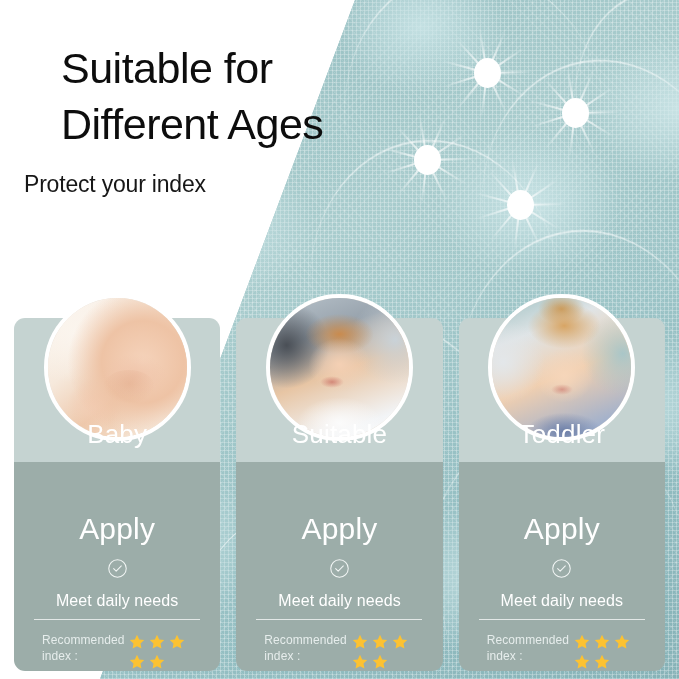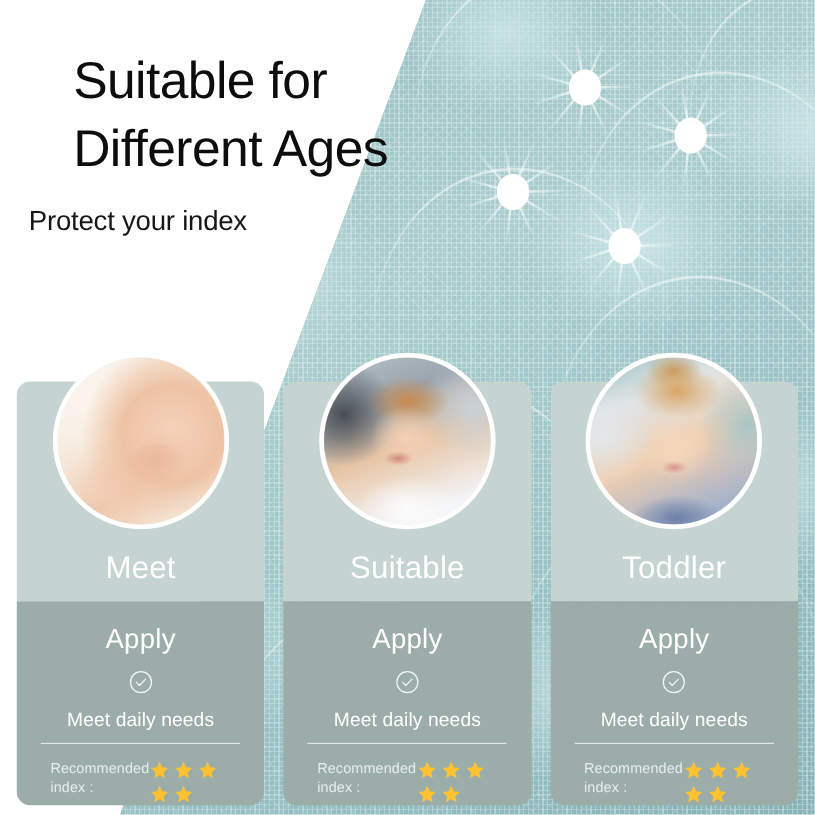--- a/index.html
+++ b/index.html
@@ -226,24 +226,25 @@
   .age-label {
     font-size: 26px;
     font-weight: 400;
     color: #ffffff;
     letter-spacing: .2px;
     position: relative;
     z-index: 5;
   }
 
   .apply-label {
-    font-size: 23px;
+    font-size: 30px;
     font-weight: 400;
     color: #ffffff;
     letter-spacing: .2px;
+    margin-top: 32px;
   }
 
   .check-icon {
     margin-top: 12px;
     width: 21px;
     height: 21px;
     display: block;
   }
 
   .needs-label {
@@ -260,20 +261,21 @@
     height: 1px;
     background: rgba(255,255,255,.72);
   }
 
   .rating-row {
     margin-top: 12px;
     width: 100%;
     padding: 0 26px 0 28px;
     display: flex;
     align-items: flex-start;
+    justify-content: space-between;
   }
 
   .rating-label {
     font-size: 12px;
     line-height: 16px;
     color: #e6edec;
     white-space: pre-line;
     letter-spacing: .1px;
   }
 
@@ -364,21 +366,21 @@
   <div class="headline">Suitable for
 Different Ages</div>
   <div class="subhead">Protect your index</div>
 
   <div class="cards" id="cards">
       <div class="card">
         <div class="avatar">
           <div class="photo photo-baby"></div>
         </div>
         <div class="card-top">
-          <div class="age-label">Meet</div>
+          <div class="age-label">Baby</div>
         </div>
         <div class="card-bottom">
           <div class="apply-label">Apply</div>
           <div>
             <svg class="check-icon" viewBox="0 0 24 24" fill="none" stroke="#f2f6f5" stroke-width="1.2" stroke-linecap="round" stroke-linejoin="round">
               <circle cx="12" cy="12" r="10"></circle>
               <path d="M7.6 12.2l2.9 2.9 5.9-6"></path>
             </svg>
           </div>
           <div class="needs-label">Meet daily needs</div>

